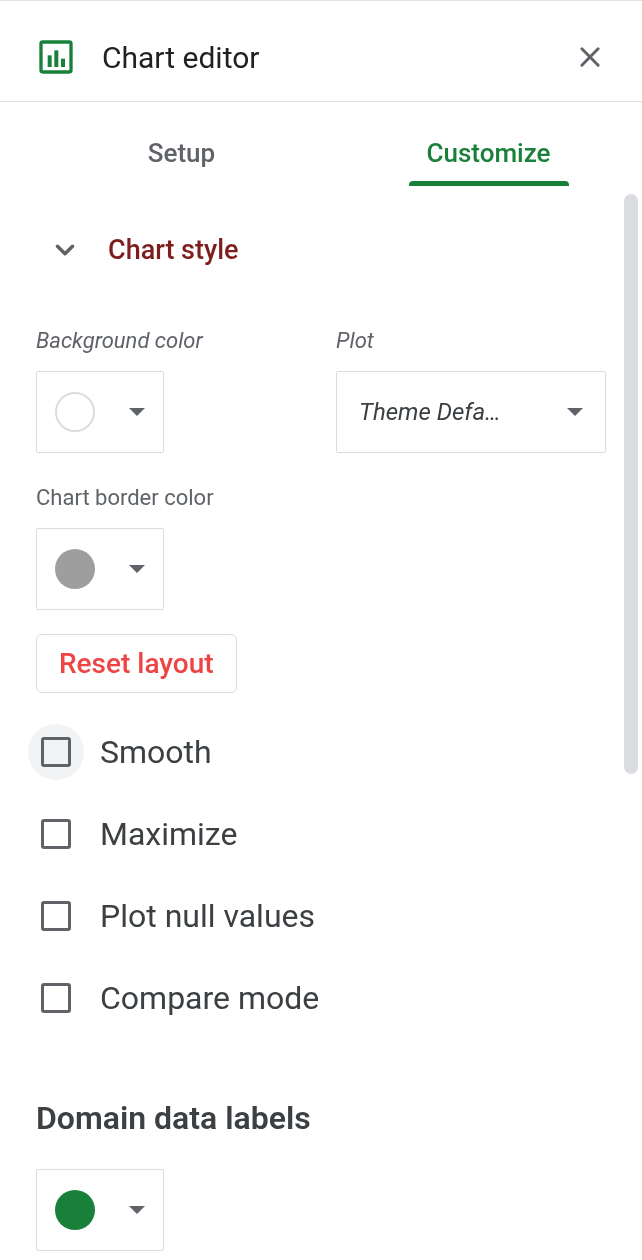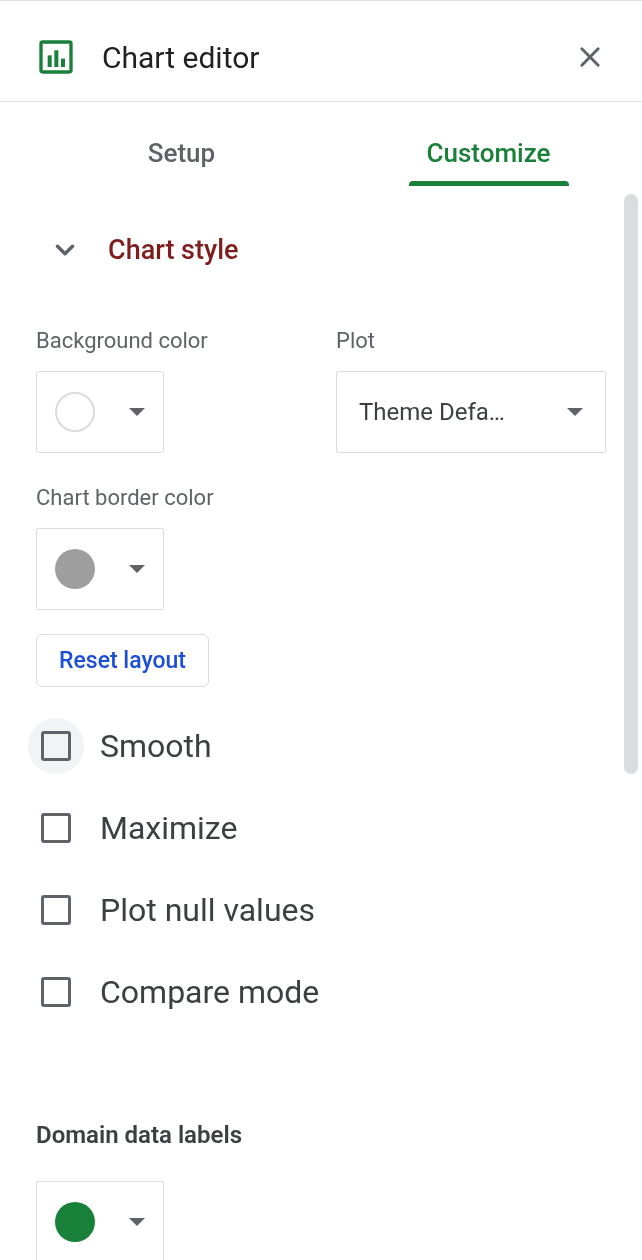--- a/index.html
+++ b/index.html
@@ -96,21 +96,21 @@
   .section-title {
     font-size: 27px;
     font-weight: 500;
     color: #7f1d1d;
   }
   .two-col {
     display: flex;
     gap: 30px;
     margin-top: 52px;
   }
-  .col { flex: 1; }
+  .col { flex: 1; font-style: italic; }
   .field-label {
     font-size: 22px;
     color: #5f6368;
     margin-bottom: 18px;
   }
   .color-select, .dropdown {
     border: 1px solid #dadce0;
     border-radius: 2px;
     background: #fff;
     display: inline-flex;
@@ -149,23 +149,23 @@
     border-left: 8px solid transparent;
     border-right: 8px solid transparent;
     border-top: 8px solid #5f6368;
   }
   .block { margin-top: 32px; }
   .reset-btn {
     display: inline-block;
     border: 1px solid #dadce0;
     border-radius: 6px;
     padding: 12px 22px;
-    font-size: 23px;
+    font-size: 28px;
     font-weight: 500;
-    color: #1d4ed8;
+    color: #ef4444;
     background: #fff;
     cursor: pointer;
     margin-top: 24px;
   }
   .checkbox-list { margin-top: 18px; }
   .checkbox-row {
     display: flex;
     align-items: center;
     padding: 13px 0;
     cursor: pointer;
@@ -183,24 +183,24 @@
     width: 30px; height: 30px;
     border: 3px solid #5f6368;
     border-radius: 3px;
   }
   .cb-label {
     font-size: 32px;
     color: #3c4043;
     margin-left: 16px;
   }
   .group-title {
-    font-size: 24px;
+    font-size: 32px;
     font-weight: 600;
     color: #3c4043;
-    margin-top: 88px;
+    margin-top: 60px;
   }
 </style>
 </head>
 <body>
 
 <div class="header">
   <svg width="40" height="40" viewBox="0 0 24 24" fill="none">
     <rect x="3" y="3" width="18" height="18" rx="1" stroke="#188038" stroke-width="2"></rect>
     <rect x="7" y="11" width="2.4" height="7" fill="#188038"></rect>
     <rect x="11" y="8" width="2.4" height="10" fill="#188038"></rect>

